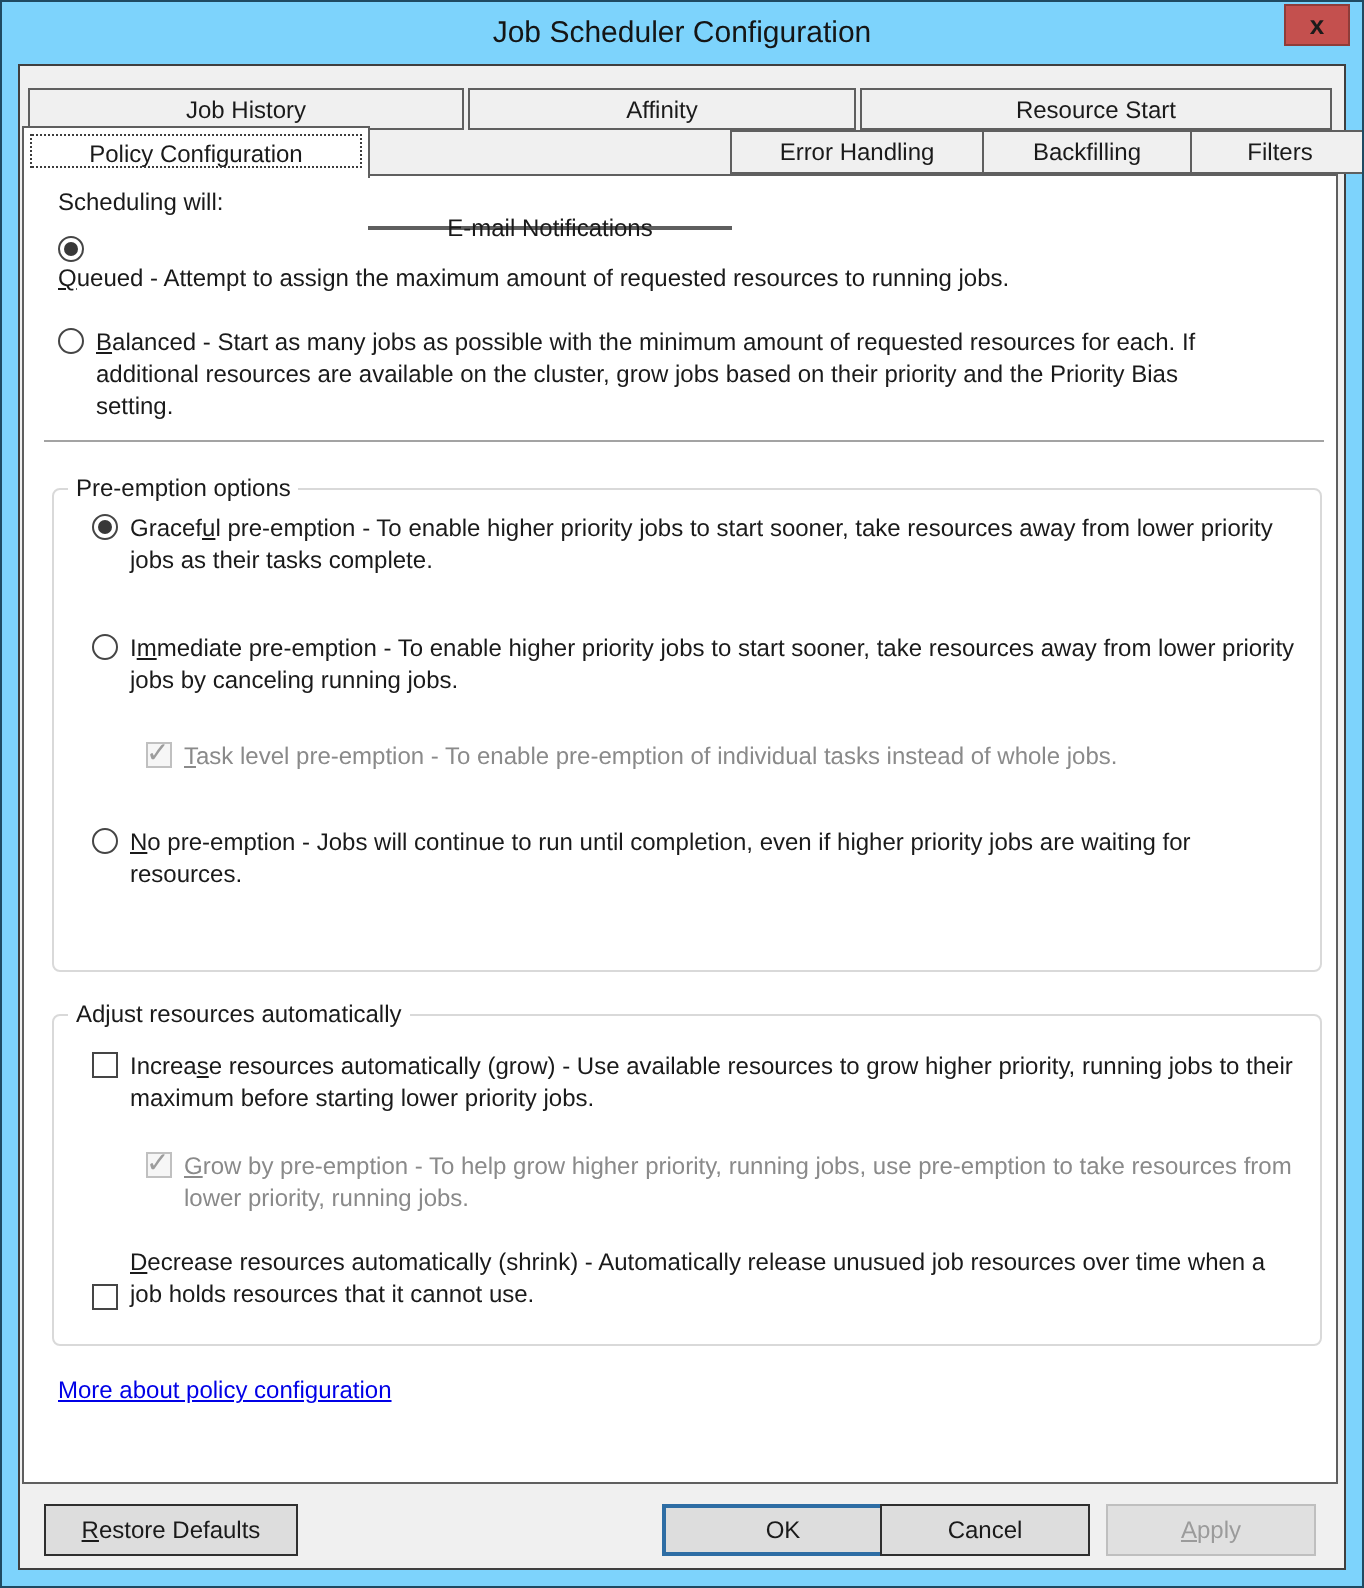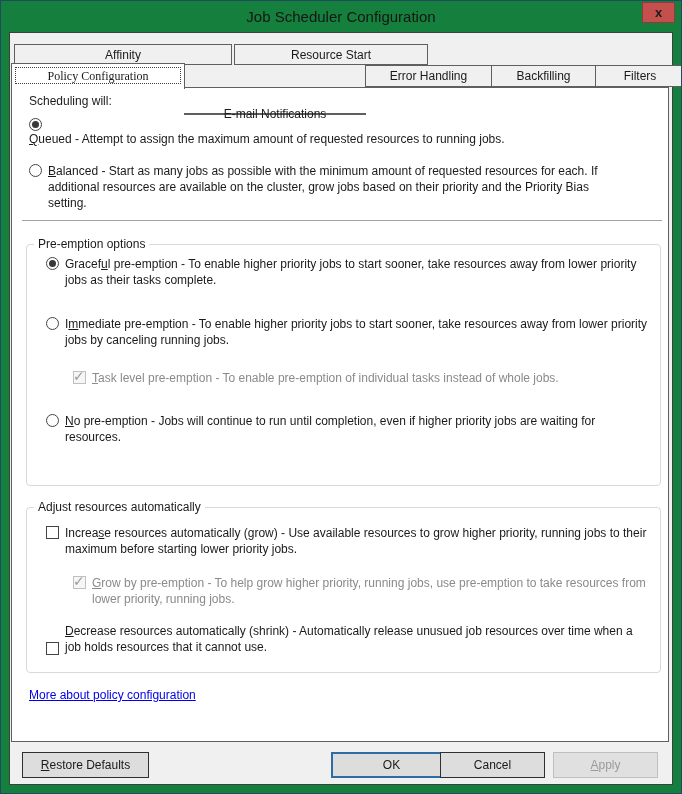--- a/index.html
+++ b/index.html
@@ -1,19 +1,19 @@
 <!DOCTYPE html>
 <html><head>
 <meta charset="utf-8">
 <style>
   * { margin:0; padding:0; box-sizing:border-box; }
   html,body { background:#ffffff; }
   body { font-family:"Liberation Sans","DejaVu Sans",sans-serif; }
 
-  .window { position:relative; width:682px; height:794px; background:#15803d;
+  .window { position:relative; width:682px; height:794px; background:#7dd3fc;
             border:1px solid #1f4a62; overflow:hidden; }
 
   .titlebar { position:absolute; top:0; left:0; width:100%; height:31px;
               display:flex; align-items:center; justify-content:center; }
   .title-text { font-size:15px; color:#151515; }
 
   .close-button { position:absolute; top:1px; right:6px; width:33px; height:21px;
                   background:#c4504e; border:1px solid #8f3c39; color:#1b1b1b;
                   font-weight:bold; font-size:13px; line-height:1;
                   display:flex; align-items:center; justify-content:center; cursor:default; }
@@ -22,21 +22,21 @@
             background:#f0f0f0; border:1px solid #3f3f3f; }
 
   
   .tab-row-back { position:absolute; top:11px; left:4px; height:21px; display:flex; gap:2px; z-index:1; }
   .tab-row-front { position:absolute; top:32px; left:1px; height:22px; display:flex; z-index:2; }
   .tab { background:#f0f0f0; border:1px solid #5f5f5f; display:flex; align-items:center;
          justify-content:center; font-size:12px; color:#1a1a1a; cursor:default; }
   .tab-row-back .tab:nth-child(1){ width:218px; }
   .tab-row-back .tab:nth-child(2){ width:194px;text-align:center; }
   .tab-row-back .tab:nth-child(3){ width:236px; }
-  .tab-row-front .tab:nth-child(1){ width:174px;font-family:Liberation Serif, serif; }
+  .tab-row-front .tab:nth-child(1){ width:174px; }
   .tab-row-front .tab:nth-child(2){ width:182px;margin-top:48px; }
   .tab-row-front .tab:nth-child(3){ width:127px; }
   .tab-row-front .tab:nth-child(4){ width:105px; }
   .tab-row-front .tab:nth-child(5){ width:90px; }
   .tab-row-front .tab + .tab { margin-left:-1px; }
   .tab.active { position:relative; z-index:3; background:#ffffff; margin-top:-2px;
                 height:26px; border-bottom:0; }
   .tab.active::after { content:''; position:absolute; left:3px; right:3px; top:3px; bottom:5px;
                        border:1px dotted #3c3c3c; }
 
@@ -97,20 +97,21 @@
 <div class="window">
   <div class="titlebar">
     <span class="title-text">Job Scheduler Configuration</span>
   </div>
   <div class="close-button">
     <span>x</span>
   </div>
 
   <div class="client">
     <div class="tab-row-back" id="tab-row-back">
+        <div class="tab">Job History</div>
         <div class="tab">Affinity</div>
         <div class="tab">Resource Start</div>
       </div>
     <div class="tab-row-front" id="tab-row-front">
         <div class="tab active">Policy Configuration</div>
         <div class="tab">E-mail Notifications</div>
         <div class="tab">Error Handling</div>
         <div class="tab">Backfilling</div>
         <div class="tab">Filters</div>
       </div>

